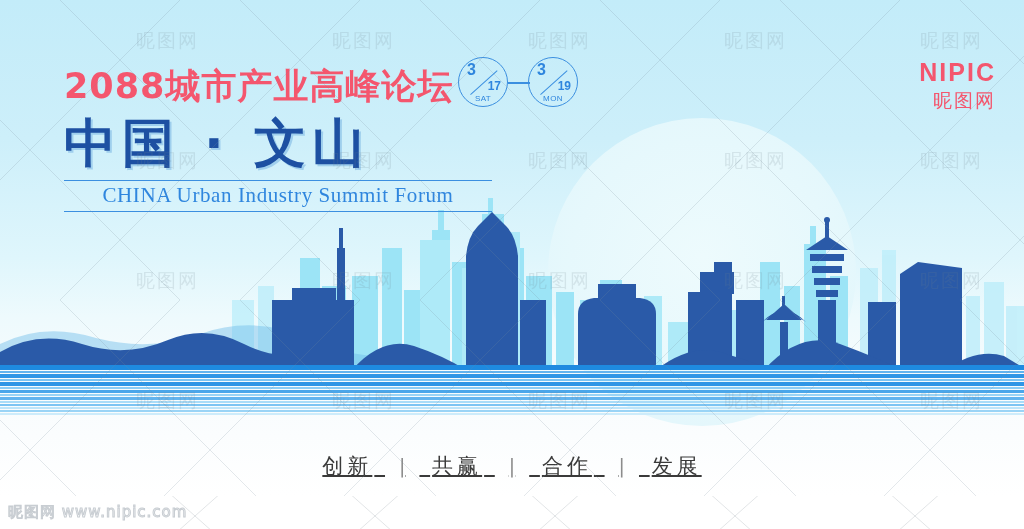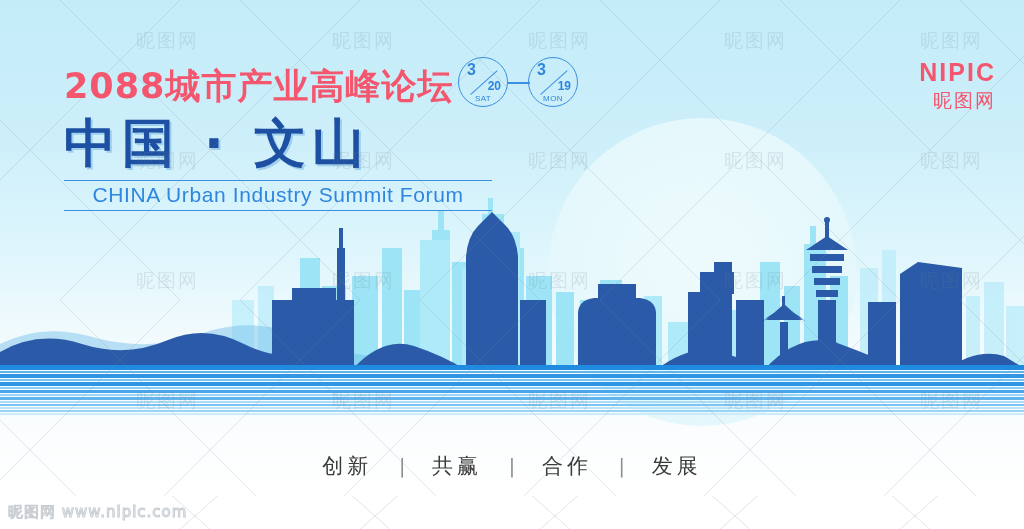--- a/index.html
+++ b/index.html
@@ -56,21 +56,21 @@
   }
   .subtitle-wrap{
     margin-top:6px;width:428px;
     border-top:1.5px solid #3b8fe0;
     border-bottom:1.5px solid #3b8fe0;
     padding:2px 0 3px 0;
   }
   .subtitle{
     font-size:21px;color:#2f86de;letter-spacing:.6px;
     white-space:nowrap;text-align:center;
-    font-family:Liberation Sans, sans-serif;
+    font-family:Liberation Serif, serif;
   }
 
   
   .dates{position:absolute;left:458px;top:57px;width:120px;height:52px;}
   .date-link{
     position:absolute;left:50px;top:25px;width:22px;height:2px;background:#3b8fe0;
   }
   .badge{
     position:absolute;top:0;width:50px;height:50px;border-radius:50%;
     border:1.6px solid #3b8fe0;box-sizing:border-box;color:#2f86de;
@@ -94,20 +94,21 @@
   .logo .cn{
     font-size:19px;color:#f4566e;letter-spacing:2px;line-height:24px;margin-top:2px;
     font-family:"DejaVu Sans",sans-serif;
   }
 
   
   .slogan{
     position:absolute;left:0;right:0;top:452px;
     text-align:center;color:#3a3a3a;font-size:21px;letter-spacing:4px;
     font-family:"DejaVu Sans","Liberation Sans",sans-serif;
+    text-decoration:underline;
   }
   .slogan .sep{color:#8c8c8c;padding:0 14px;font-size:19px;letter-spacing:0;}
   .slogan .word{padding:0 2px;}
 
   
   .wm-layer{position:absolute;left:0;top:0;width:1024px;height:496px;pointer-events:none;}
   .wm-text{
     position:absolute;font-size:19px;color:rgba(110,130,145,.17);
     letter-spacing:2px;font-family:"DejaVu Sans",sans-serif;white-space:nowrap;
   }
@@ -271,21 +272,21 @@
         <div class="subtitle">CHINA Urban Industry Summit Forum</div>
       </div>
     </div>
 
     <div class="dates">
       <div class="date-link"></div>
 
       <div class="badge b1">
         <div class="slash"></div>
         <div class="mm">3</div>
-        <div class="dd">20</div>
+        <div class="dd">17</div>
         <div class="wd">SAT</div>
       </div>
 
       <div class="badge b2">
         <div class="slash"></div>
         <div class="mm">3</div>
         <div class="dd">19</div>
         <div class="wd">MON</div>
       </div>
     </div>

